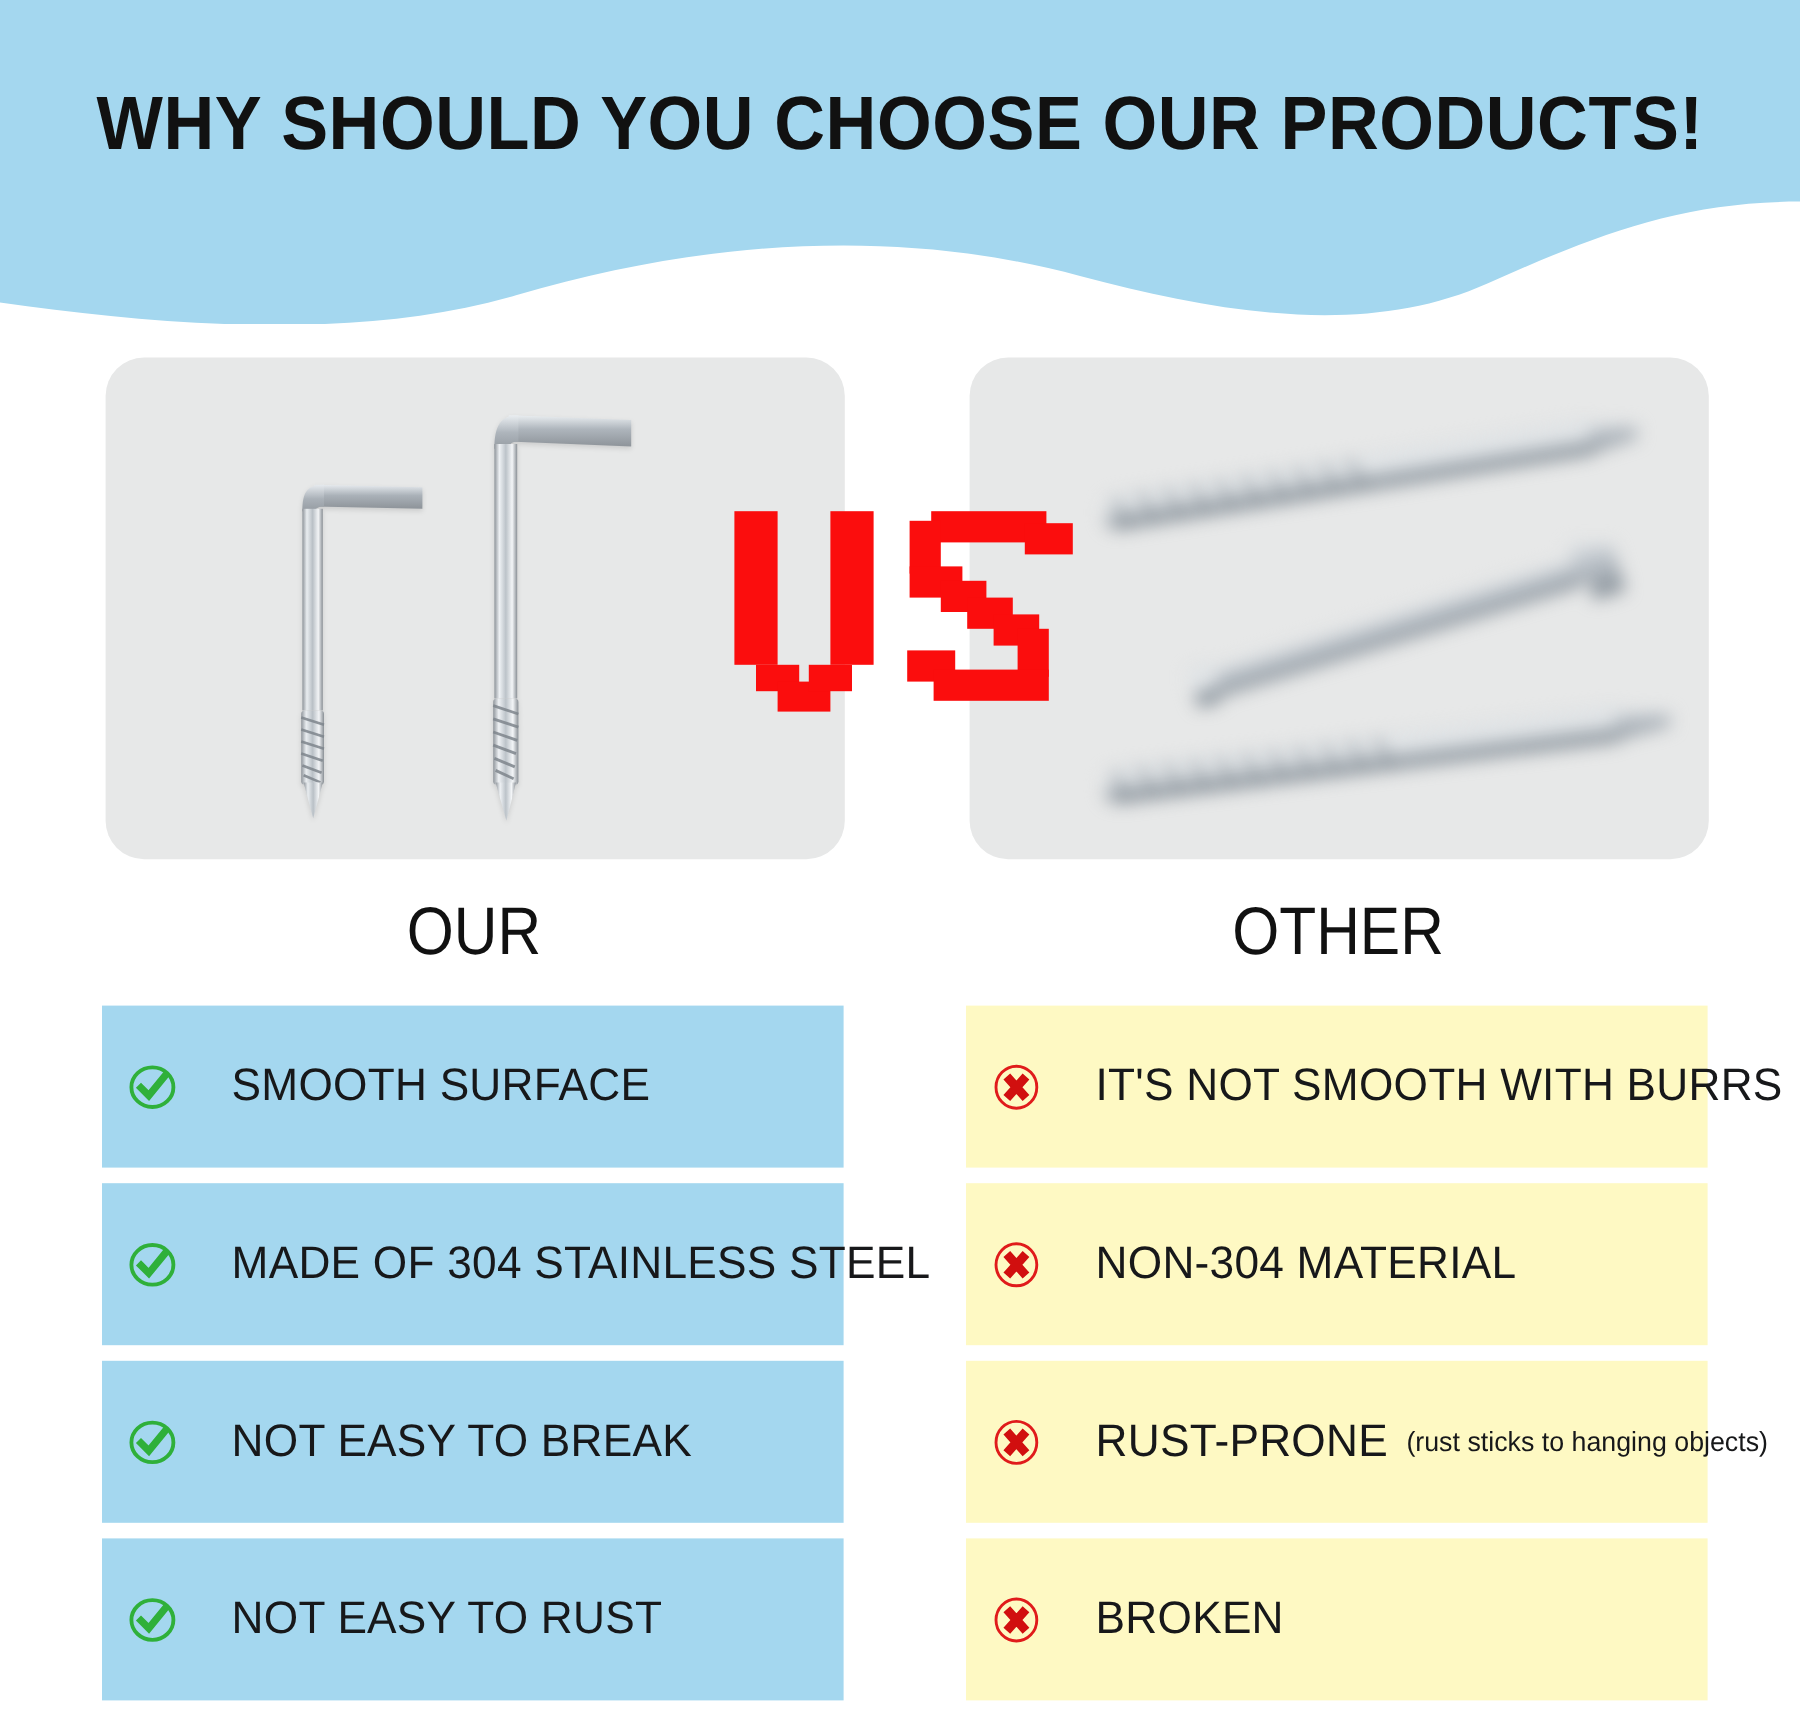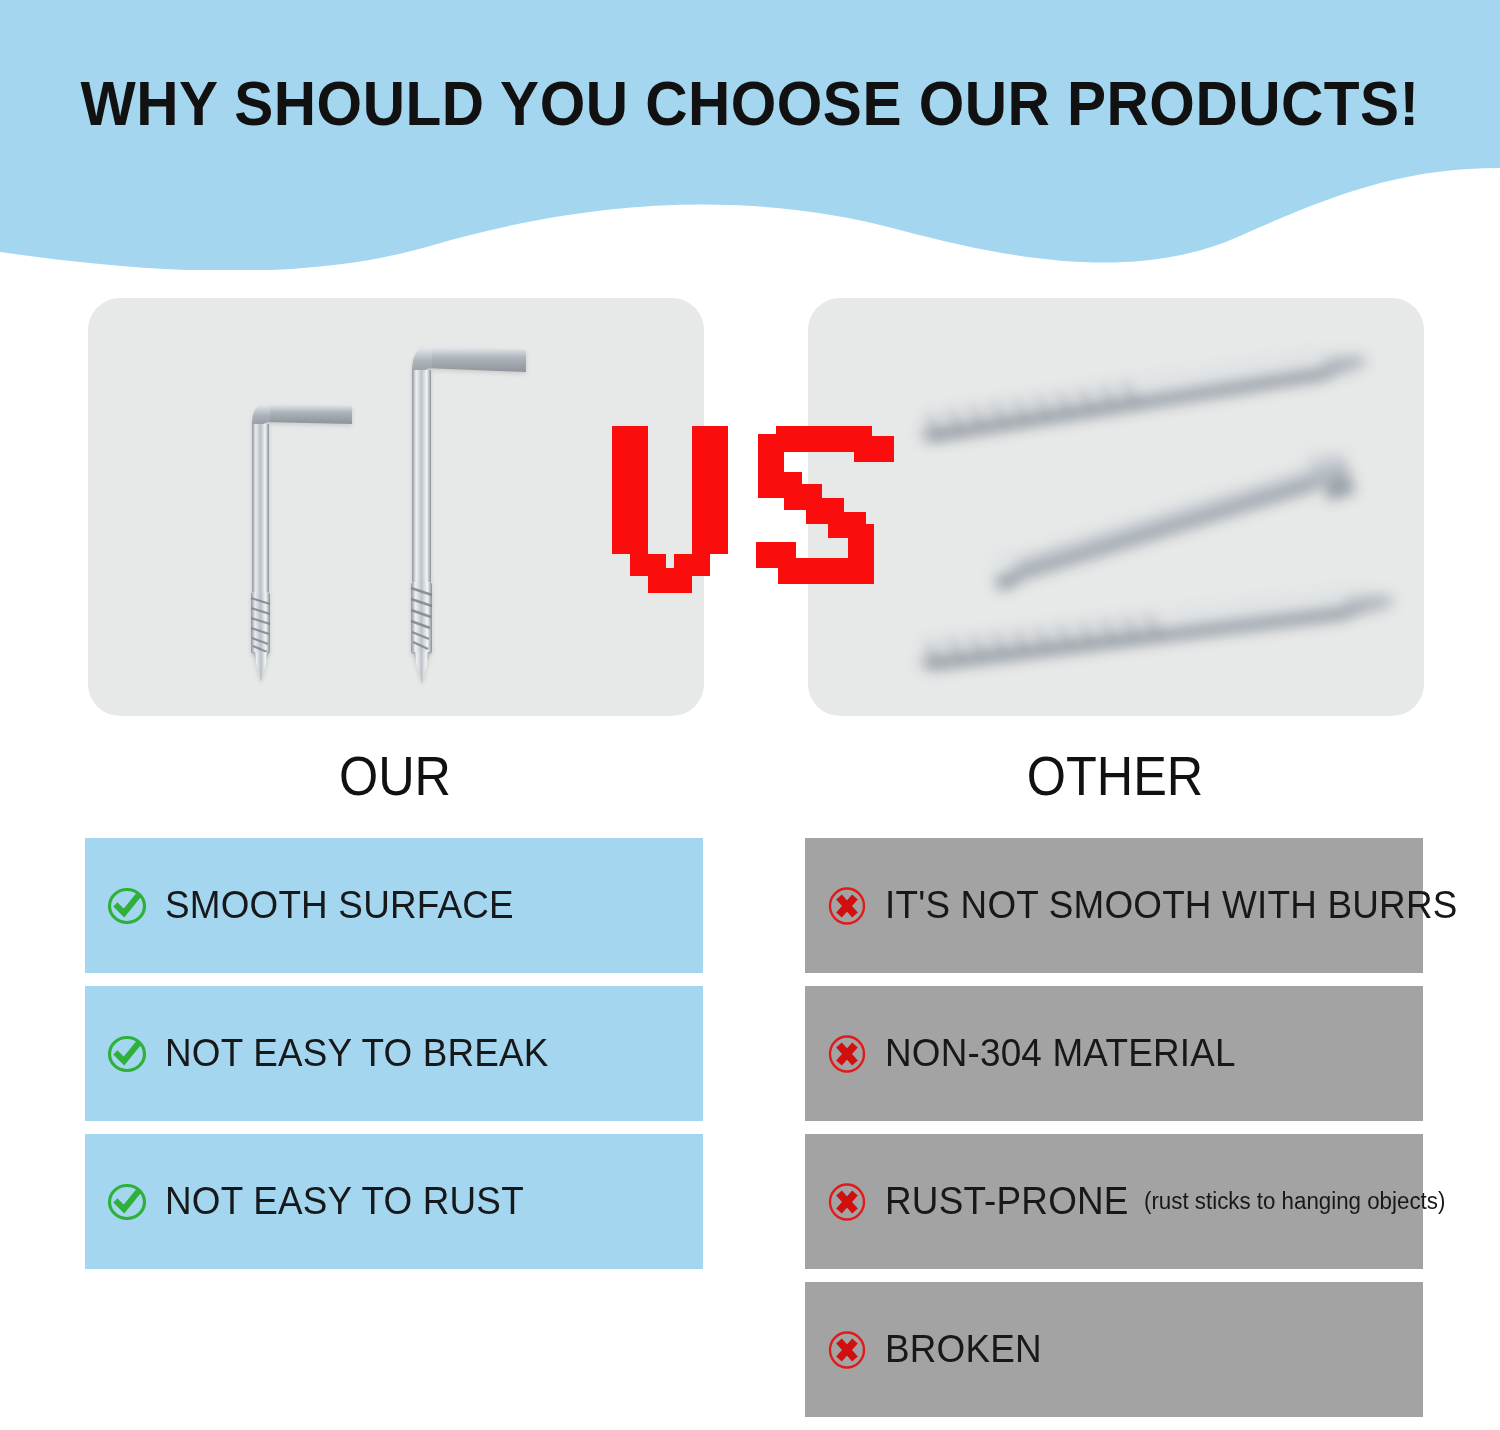--- a/index.html
+++ b/index.html
@@ -124,23 +124,24 @@
 
   .bar {
     position: relative;
     box-sizing: border-box;
     width: 618px;
     height: 135px;
     margin-bottom: 13px;
     display: flex;
     align-items: center;
     padding-left: 22px;
+    gap: 28px;
   }
   .bar-pro { background: #a4d7ef; }
-  .bar-con { background: #a3a3a3; }
+  .bar-con { background: #fef9c3; }
 
   .bar-icon {
     flex: 0 0 auto;
     width: 40px;
     height: 40px;
     margin-right: 18px;
   }
   .bar-icon svg { display: block; width: 40px; height: 40px; }
 
   .bar-text {
@@ -352,20 +353,29 @@
     <div class="bar bar-pro">
       <span class="bar-icon">
         <svg viewBox="0 0 40 40">
           <ellipse cx="20" cy="20" rx="17.5" ry="16.5" fill="none" stroke="#2fb03a" stroke-width="3.2"></ellipse>
           <path d="M10.5,20.5 L17,27 L30.5,10.5" fill="none" stroke="#2fb03a" stroke-width="6" stroke-linecap="square" stroke-linejoin="miter"></path>
         </svg>
       </span>
       <span class="bar-text">SMOOTH SURFACE</span>
     </div>
 
+    <div class="bar bar-pro">
+      <span class="bar-icon">
+        <svg viewBox="0 0 40 40">
+          <ellipse cx="20" cy="20" rx="17.5" ry="16.5" fill="none" stroke="#2fb03a" stroke-width="3.2"></ellipse>
+          <path d="M10.5,20.5 L17,27 L30.5,10.5" fill="none" stroke="#2fb03a" stroke-width="6" stroke-linecap="square" stroke-linejoin="miter"></path>
+        </svg>
+      </span>
+      <span class="bar-text">MADE OF 304 STAINLESS STEEL</span>
+    </div>
 
     <div class="bar bar-pro">
       <span class="bar-icon">
         <svg viewBox="0 0 40 40">
           <ellipse cx="20" cy="20" rx="17.5" ry="16.5" fill="none" stroke="#2fb03a" stroke-width="3.2"></ellipse>
           <path d="M10.5,20.5 L17,27 L30.5,10.5" fill="none" stroke="#2fb03a" stroke-width="6" stroke-linecap="square" stroke-linejoin="miter"></path>
         </svg>
       </span>
       <span class="bar-text">NOT EASY TO BREAK</span>
     </div>

